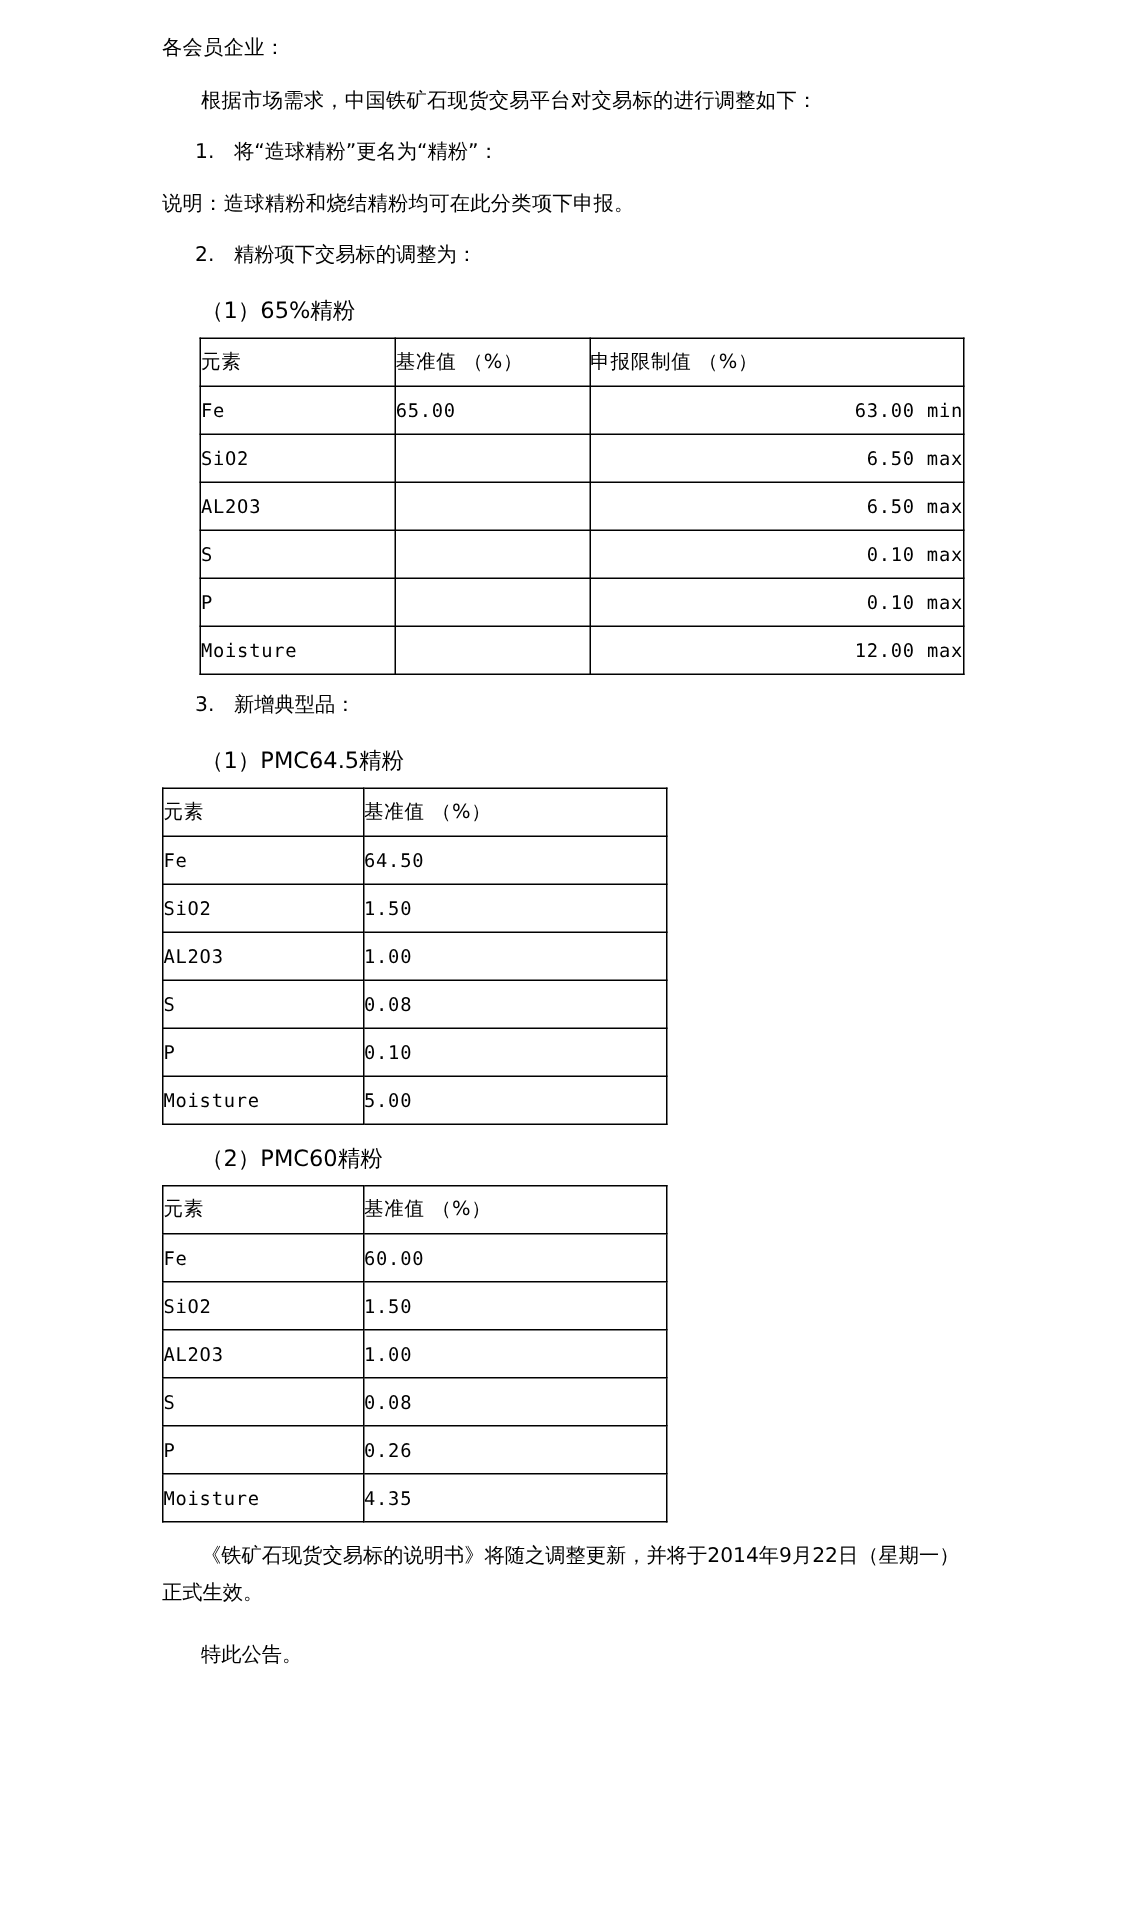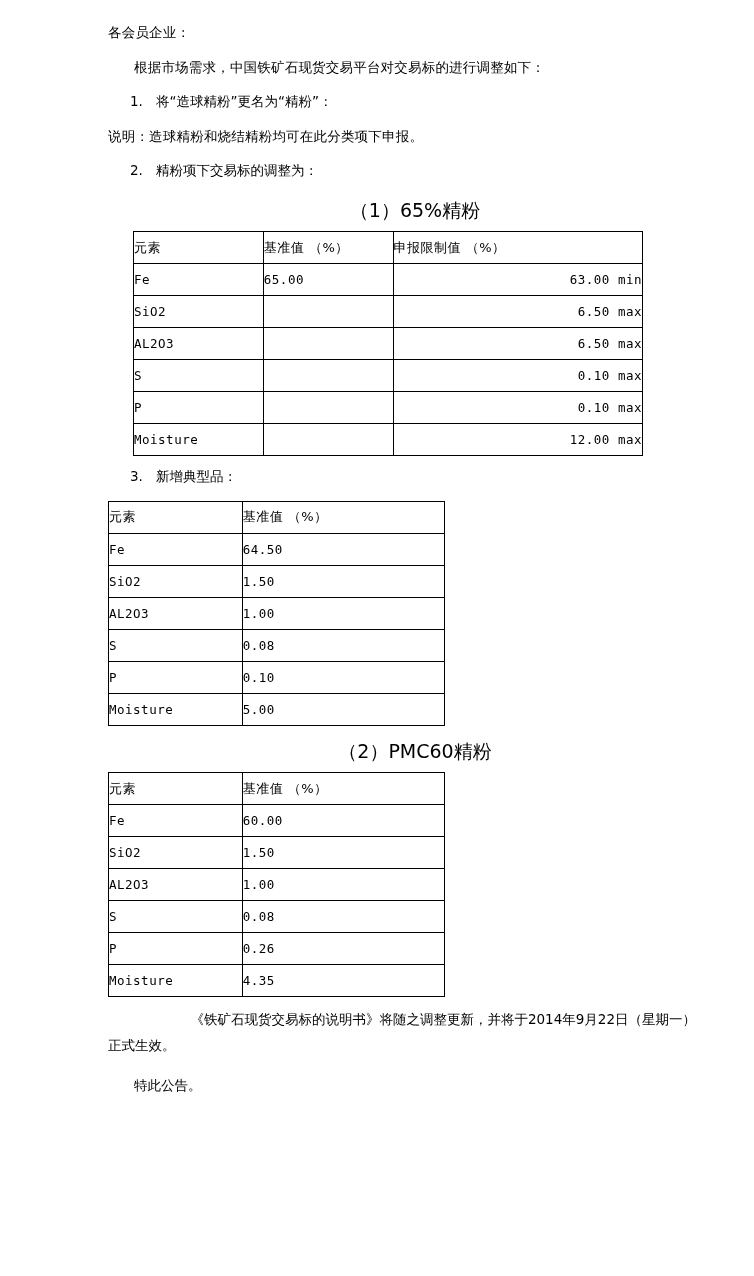--- a/index.html
+++ b/index.html
@@ -69,31 +69,30 @@
   #table-65 col.c2 { width: 130px; }
   #table-65 col.c3 { width: 250px; }
   #table-65 td.val-limit { text-align: right; }
 
   
   .table-2col { width: 337px; margin-left: 100px; }
   .table-2col col.c1 { width: 134px; }
   .table-2col col.c2 { width: 203px; }
 
   .sublabel {
-    font-size: 19px;
+    font-size: 15px;
     margin: 0 0 2px 26px;
     line-height: 1.6;
-    text-align: center;
   }
   .closing {
     font-size: 13.5px;
     line-height: 1.9;
     margin: 6px 0 0 0;
   }
-  .closing .l1 { margin-left: 26px; text-align: right; }
+  .closing .l1 { margin-left: 26px; }
   .closing .l2 { margin-left: 0px; }
   .notice {
     font-size: 13.5px;
     margin: 18px 0 0 26px;
   }
   .signature {
     margin-top: 52px;
     text-align: right;
     font-size: 13.5px;
     line-height: 2.3;
@@ -169,20 +168,21 @@
         <td class="val-limit">12.00  max</td>
       </tr>
     </tbody>
   </table>
 
   <div class="numbered">
     <span class="num">3.</span>
     <span class="txt">新增典型品：</span>
   </div>
 
+  <p class="sublabel">（1）PMC64.5精粉</p>
 
   <table class="spec table-2col">
     <colgroup>
         <col class="c1">
         <col class="c2">
       </colgroup>
     <thead>
       <tr>
         <th>元素</th>
         <th>基准值 （%）</th>

